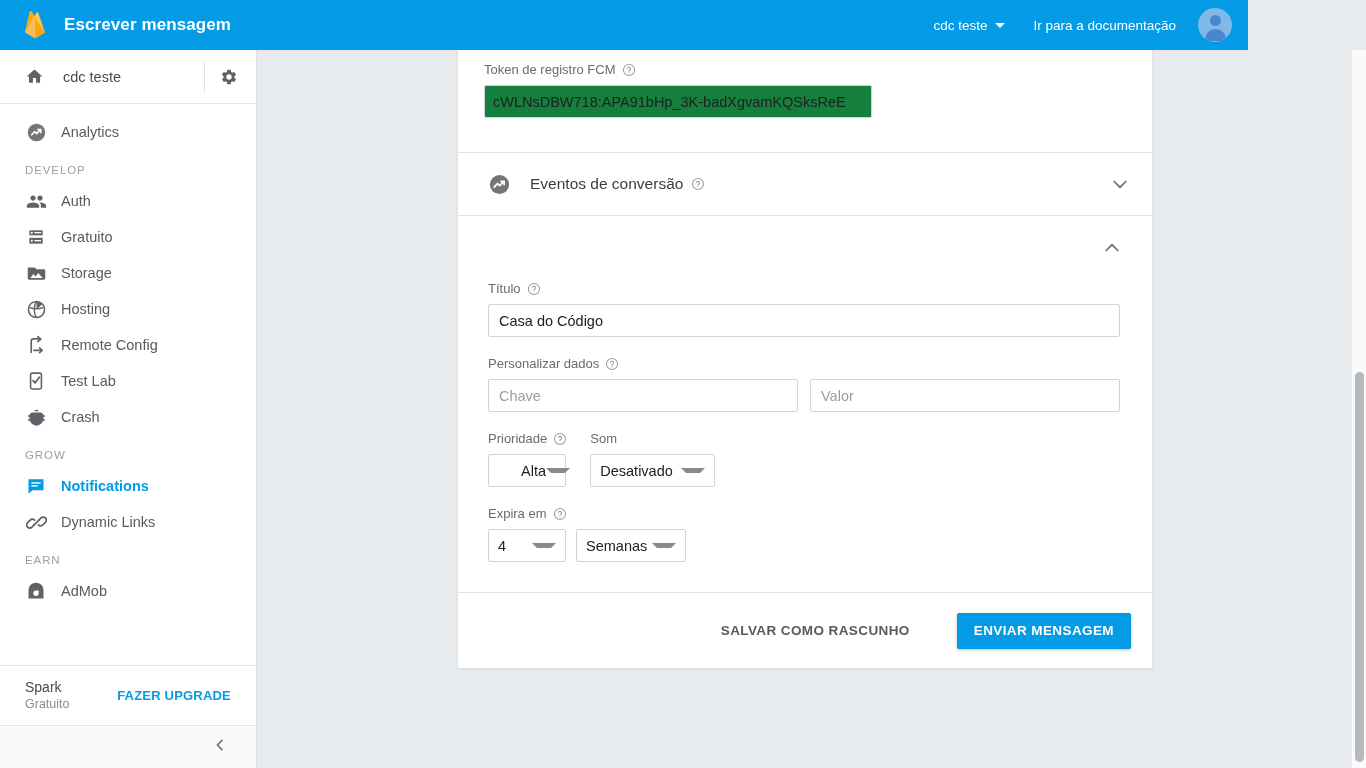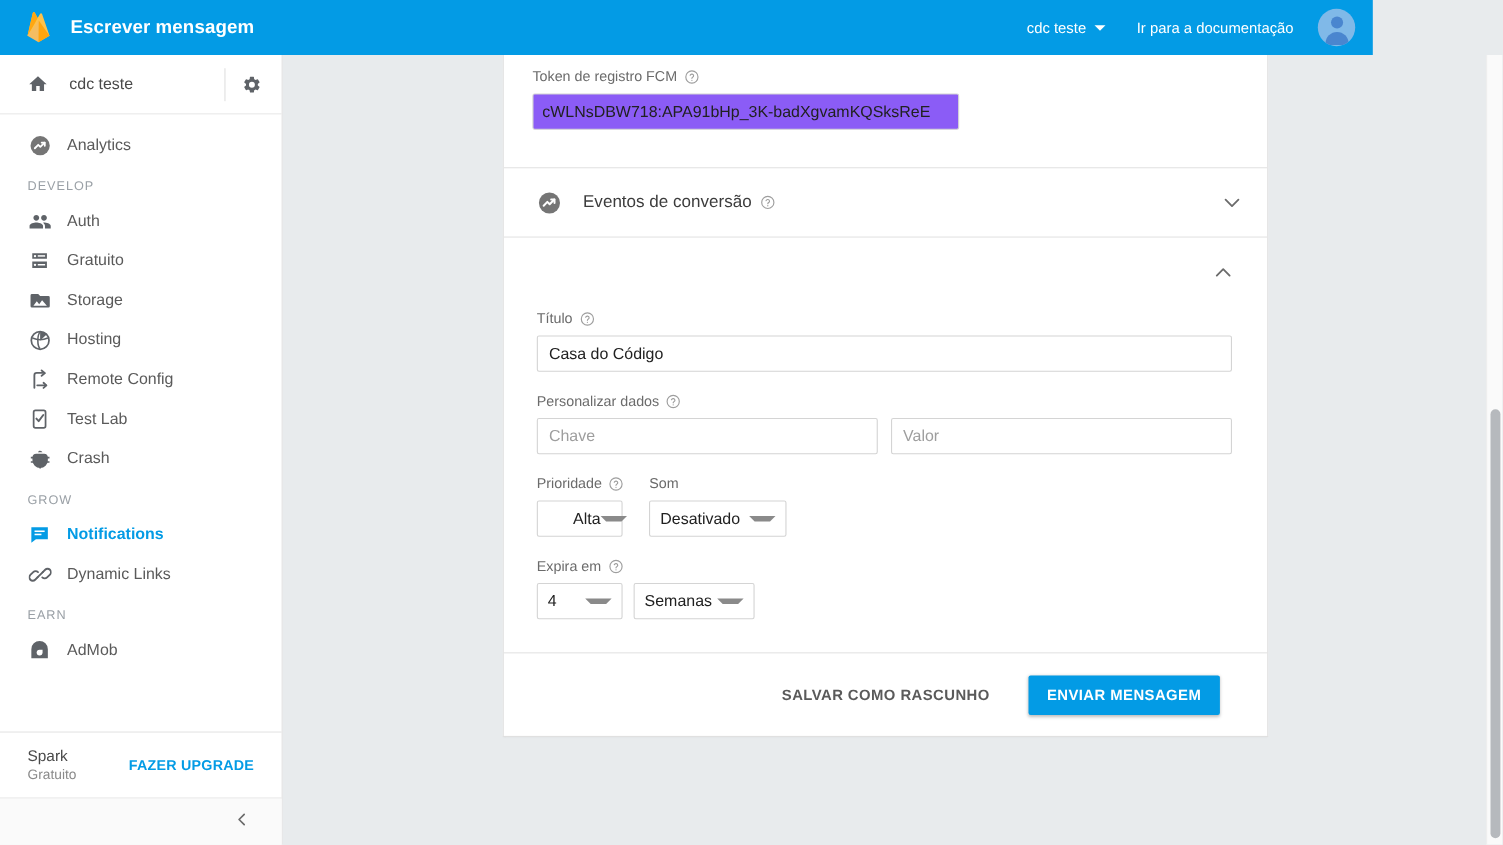--- a/index.html
+++ b/index.html
@@ -151,21 +151,21 @@
   }
   .help-icon {
     width: 14px; height: 14px; flex: 0 0 auto;
     color: #9e9e9e; cursor: pointer;
   }
   .token-input {
     width: 388px; height: 33px;
     border: 1px solid #d4d4d4; border-radius: 2px;
     padding: 0 8px; font-size: 14.5px; color: #212121;
     font-family: "Liberation Sans", sans-serif;
-    outline: none; background: #8b5cf6;
+    outline: none; background: #15803d;
   }
 
   .sec-conv {
     height: 62px; display: flex; align-items: center;
     padding: 0 22px 0 30px; cursor: pointer;
   }
   .conv-icon { width: 23px; height: 23px; flex: 0 0 auto; }
   .conv-title {
     font-size: 15.5px; color: #3c3c3c; margin-left: 19px;
   }
@@ -215,21 +215,21 @@
     border-top: 5px solid #8a8a8a;
     box-sizing: content-box;
   }
   .w-prio { width: 78px; padding-left: 32px; }
   .w-som  { width: 125px; }
   .w-num  { width: 78px; }
   .w-unit { width: 110px; }
 
   .sec-actions {
     height: 75px; display: flex; align-items: center;
-    justify-content: flex-end; padding-right: 43px; gap: 0;
+    justify-content: flex-end; padding-right: 21px; gap: 12px;
   }
   .btn-draft {
     font-size: 13.5px; color: #5a5a5a; font-weight: bold;
     letter-spacing: .4px; cursor: pointer;
     padding: 10px 14px; background: none; border: none;
     font-family: "Liberation Sans", sans-serif;
   }
   .btn-send {
     margin-left: 21px;
     background: #039BE5; color: #fff;

